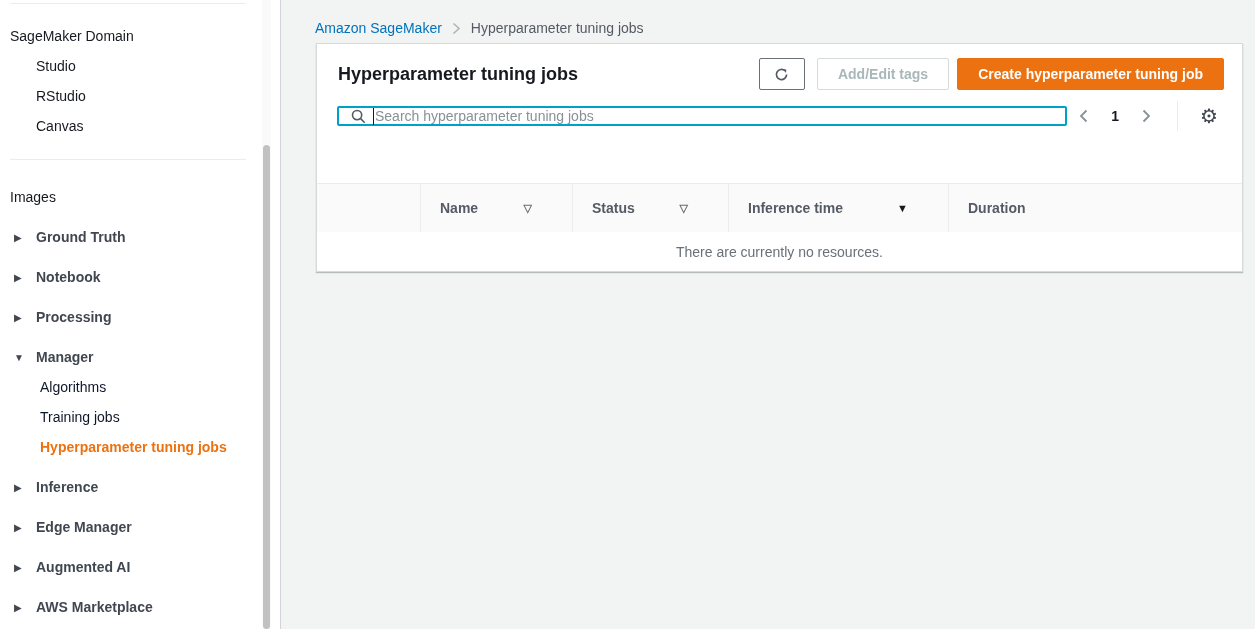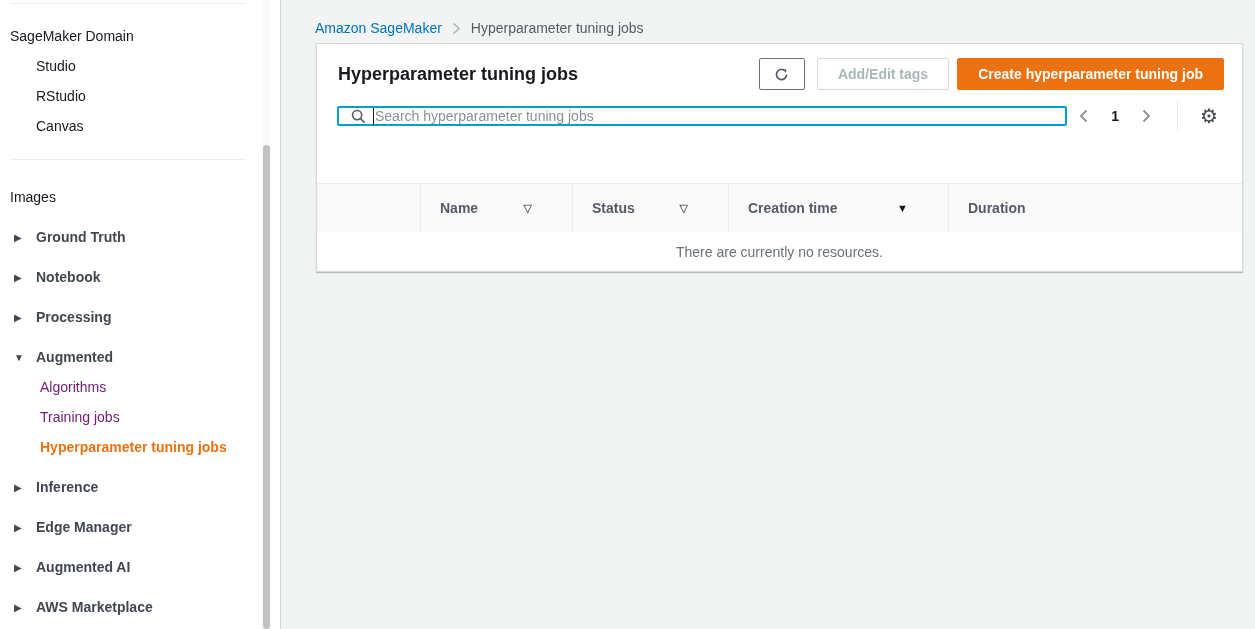--- a/index.html
+++ b/index.html
@@ -8,21 +8,21 @@
 
   
   .sidebar { position:absolute; left:0; top:0; width:262px; height:536px; background:#fff; }
   .s-div { position:absolute; left:10px; right:16px; height:1px; background:#eaeded; }
   .s-row { position:absolute; height:20px; display:flex; align-items:center; white-space:nowrap; }
   .s-section { left:10px; color:#16191f; }
   .s-item { left:36px; color:#16191f; cursor:pointer; }
   .s-nav { left:14px; cursor:pointer; }
   .s-arrow { width:22px; font-size:10px; color:#414750; }
   .s-nav .s-label { font-weight:bold; color:#414750; }
-  .s-sub { left:40px; color:#701a75; cursor:pointer; }
+  .s-sub { left:40px; color:#0f172a; cursor:pointer; }
   .s-sub.selected { color:#ec7211; font-weight:bold; }
 
   .sb-track { position:absolute; left:262px; top:0; width:9px; height:629px; background:#fafafa; }
   .sb-thumb { position:absolute; left:263px; top:145px; width:7px; height:484px; background:#c1c1c1; border-radius:4px; }
   .v-sep { position:absolute; left:280px; top:0; width:1px; height:629px; background:#d0d5d9; }
 
   
   .main { position:absolute; left:281px; top:0; width:974px; height:629px; background:#f2f3f3; }
 
   .breadcrumb { position:absolute; left:34px; top:20px; display:flex; align-items:center; gap:10px; }
@@ -93,21 +93,21 @@
   <div class="s-row s-nav" style="top:267px">
     <span class="s-arrow">▶</span>
     <span class="s-label">Notebook</span>
   </div>
   <div class="s-row s-nav" style="top:307px">
     <span class="s-arrow">▶</span>
     <span class="s-label">Processing</span>
   </div>
   <div class="s-row s-nav" style="top:347px">
     <span class="s-arrow">▼</span>
-    <span class="s-label">Augmented</span>
+    <span class="s-label">Manager</span>
   </div>
 
   <div class="s-row s-sub" style="top:377px">Algorithms</div>
   <div class="s-row s-sub" style="top:407px">Training jobs</div>
   <div class="s-row s-sub selected" style="top:437px">Hyperparameter tuning jobs</div>
 
   <div class="s-row s-nav" style="top:477px">
     <span class="s-arrow">▶</span>
     <span class="s-label">Inference</span>
   </div>
@@ -194,21 +194,21 @@
         <div class="th col-check"></div>
         <div class="th col-name sortable">
           <span>Name</span>
           <span class="sort-outline">▽</span>
         </div>
         <div class="th col-status sortable">
           <span>Status</span>
           <span class="sort-outline">▽</span>
         </div>
         <div class="th col-creation sortable">
-          <span>Creation time</span>
+          <span>Inference time</span>
           <span class="sort-filled">▼</span>
         </div>
         <div class="th col-duration">
           <span>Duration</span>
         </div>
       </div>
       <div class="empty-row">There are currently no resources.</div>
     </div>
 
   </section>

